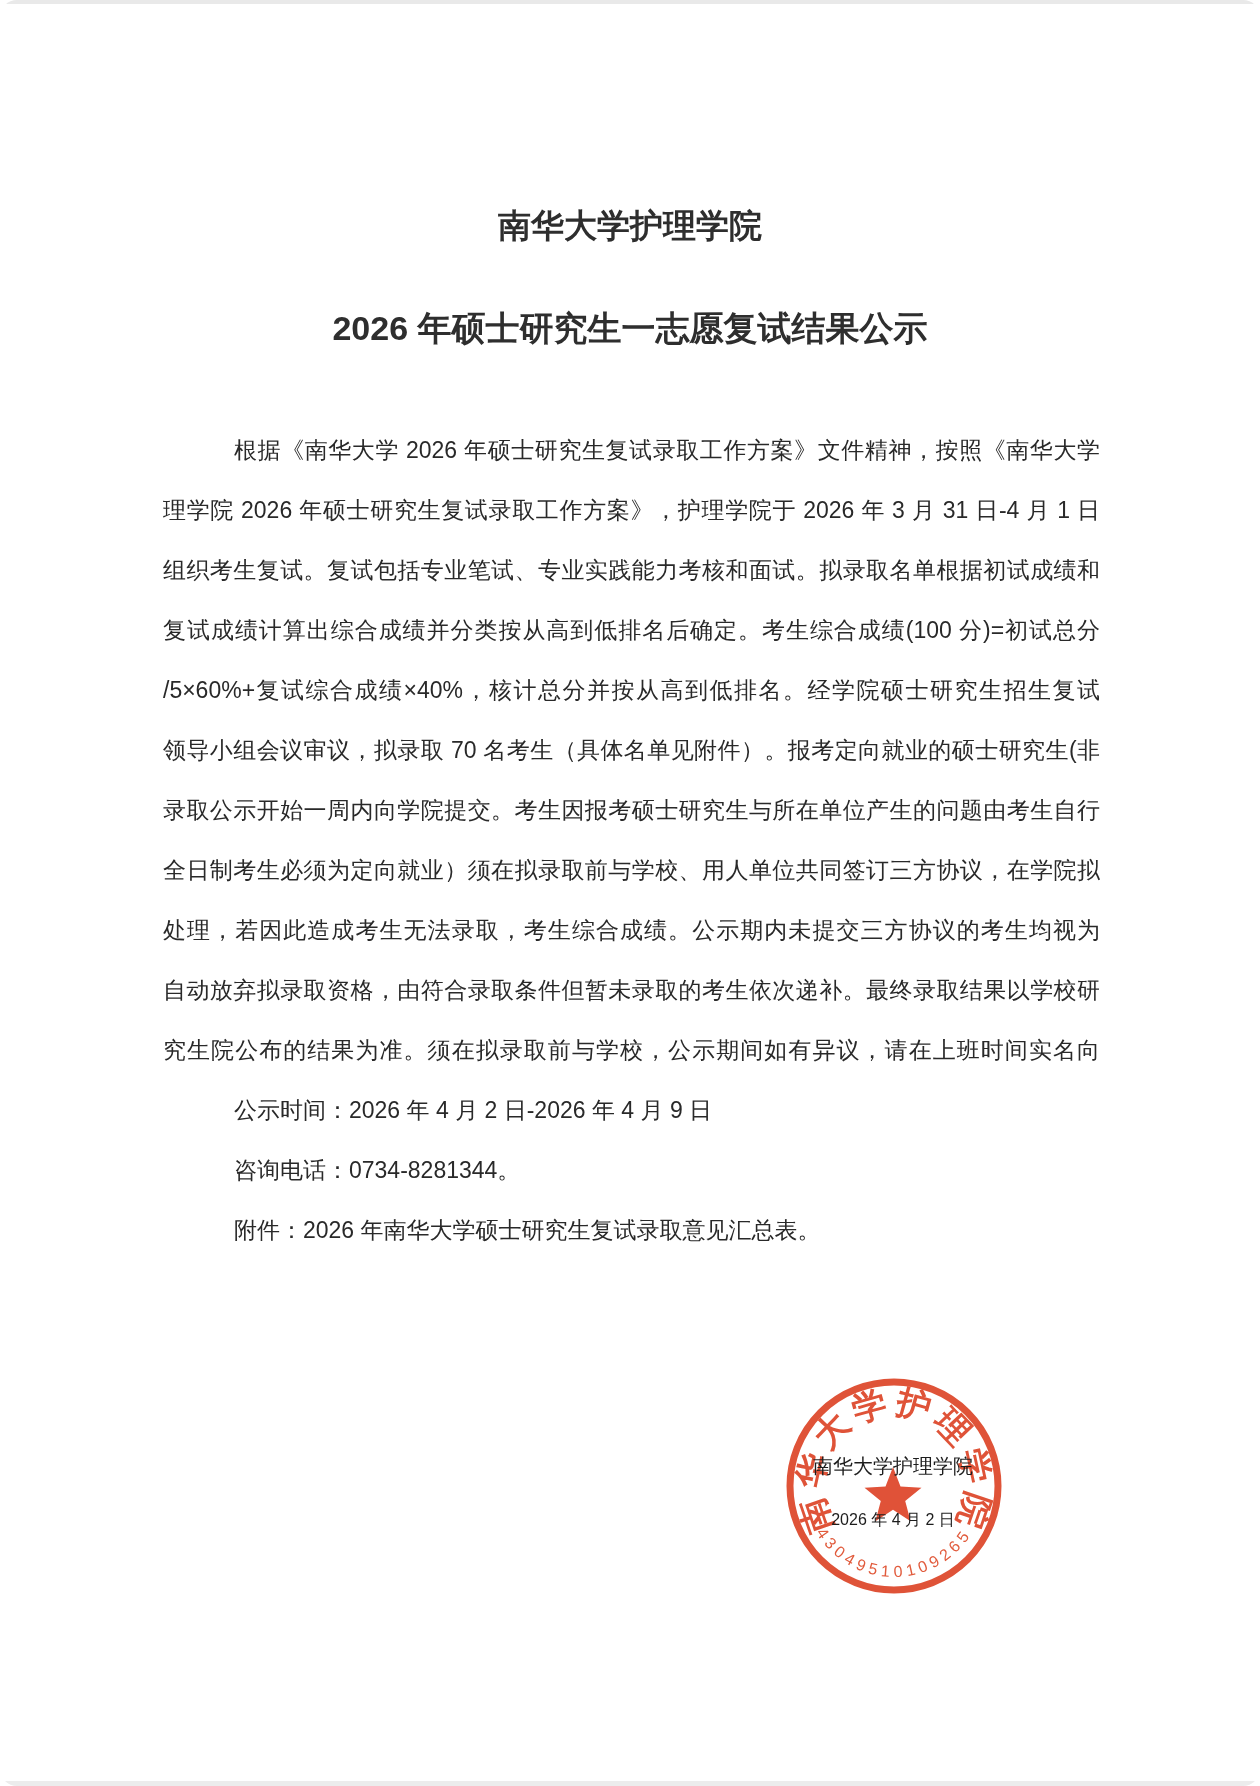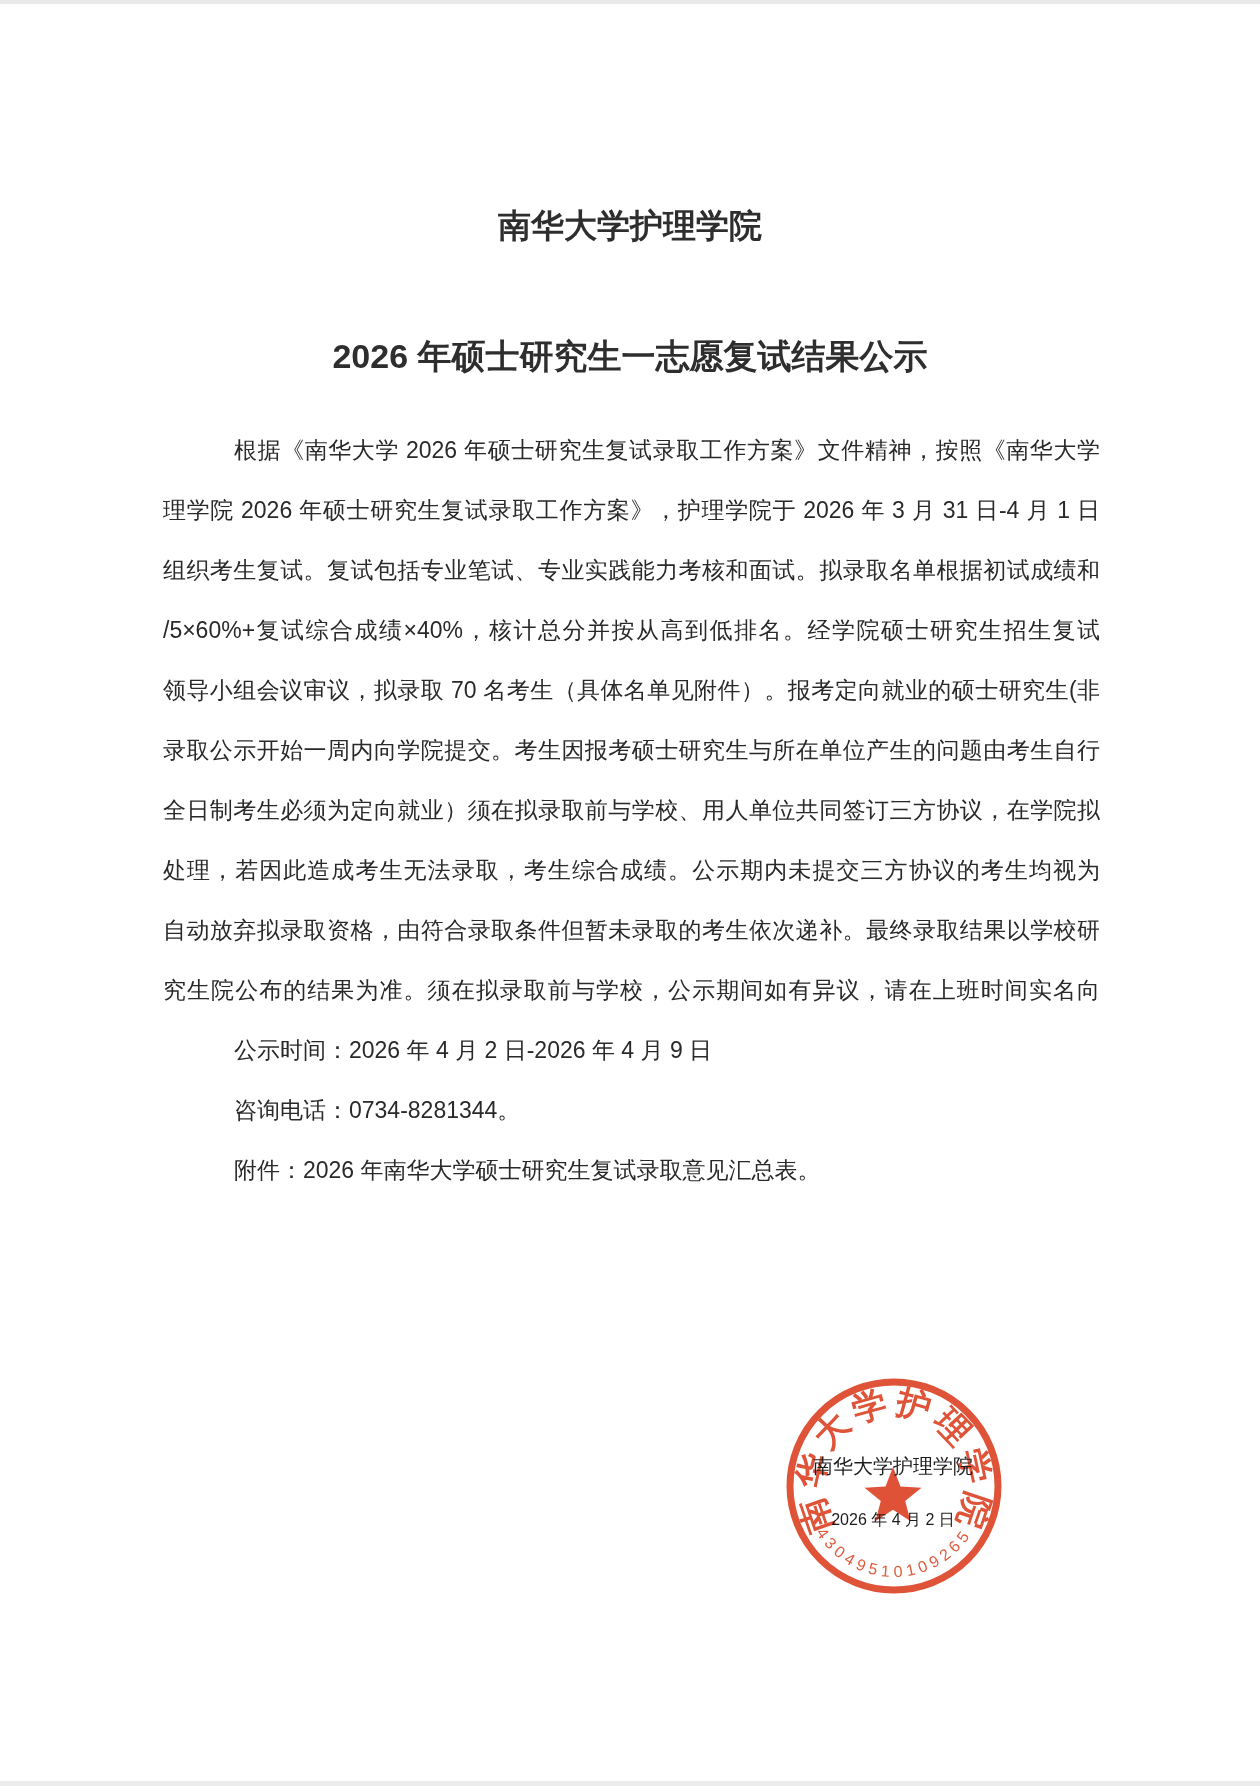--- a/index.html
+++ b/index.html
@@ -1,29 +1,30 @@
 <!DOCTYPE html>
 <html><head>
 <meta charset="utf-8">
 <style>
   html,body { margin:0; padding:0; background:#ffffff; }
   .page {
     position:relative; width:1260px; height:1786px; overflow:hidden;
     background:#ffffff; color:#262626;
     font-family:"Liberation Sans","DejaVu Sans",sans-serif;
+    border-radius:17px;
   }
   .edge-top   { position:absolute; top:0; left:0; width:100%; height:4px;  background:#e9e9e9; }
   .edge-bottom{ position:absolute; bottom:0; left:0; width:100%; height:5px; background:#ececec; }
 
   .org-title {
     position:absolute; top:203px; left:0; width:100%;
     text-align:center; font-size:33px; font-weight:bold; line-height:46px; color:#2e2e2e;
   }
   .notice-title {
-    position:absolute; top:332px; left:0; width:100%;
+    position:absolute; top:304px; left:0; width:100%;
     text-align:center; font-size:34px; font-weight:bold; line-height:48px; color:#2e2e2e;
   }
 
   .body-block {
     position:absolute; left:163px; top:420px; width:937px;
     font-size:23px; color:#292929;
   }
   .line { height:60px; line-height:60px; overflow:hidden; }
   .fill { text-align:justify; text-align-last:justify; }
   .indent { text-indent:71px; }
@@ -47,20 +48,21 @@
 <div class="page">
   <div class="edge-top"></div>
 
   <div class="org-title">南华大学护理学院</div>
   <div class="notice-title">2026 年硕士研究生一志愿复试结果公示</div>
 
   <div class="body-block">
     <div class="line fill indent">根据《南华大学 2026 年硕士研究生复试录取工作方案》文件精神，按照《南华大学护</div>
     <div class="line fill">理学院 2026 年硕士研究生复试录取工作方案》，护理学院于 2026 年 3 月 31 日-4 月 1 日</div>
     <div class="line fill">组织考生复试。复试包括专业笔试、专业实践能力考核和面试。拟录取名单根据初试成绩和</div>
+    <div class="line fill">复试成绩计算出综合成绩并分类按从高到低排名后确定。考生综合成绩(100 分)=初试总分</div>
     <div class="line fill">/5×60%+复试综合成绩×40%，核计总分并按从高到低排名。经学院硕士研究生招生复试</div>
     <div class="line fill">领导小组会议审议，拟录取 70 名考生（具体名单见附件）。报考定向就业的硕士研究生(非</div>
     <div class="line fill">录取公示开始一周内向学院提交。考生因报考硕士研究生与所在单位产生的问题由考生自行</div>
     <div class="line fill">全日制考生必须为定向就业）须在拟录取前与学校、用人单位共同签订三方协议，在学院拟</div>
     <div class="line fill">处理，若因此造成考生无法录取，考生综合成绩。公示期内未提交三方协议的考生均视为</div>
     <div class="line fill">自动放弃拟录取资格，由符合录取条件但暂未录取的考生依次递补。最终录取结果以学校研</div>
     <div class="line fill">究生院公布的结果为准。须在拟录取前与学校，公示期间如有异议，请在上班时间实名向</div>
 
     <div class="line pad">公示时间：2026 年 4 月 2 日-2026 年 4 月 9 日</div>
     <div class="line pad">咨询电话：0734-8281344。</div>

